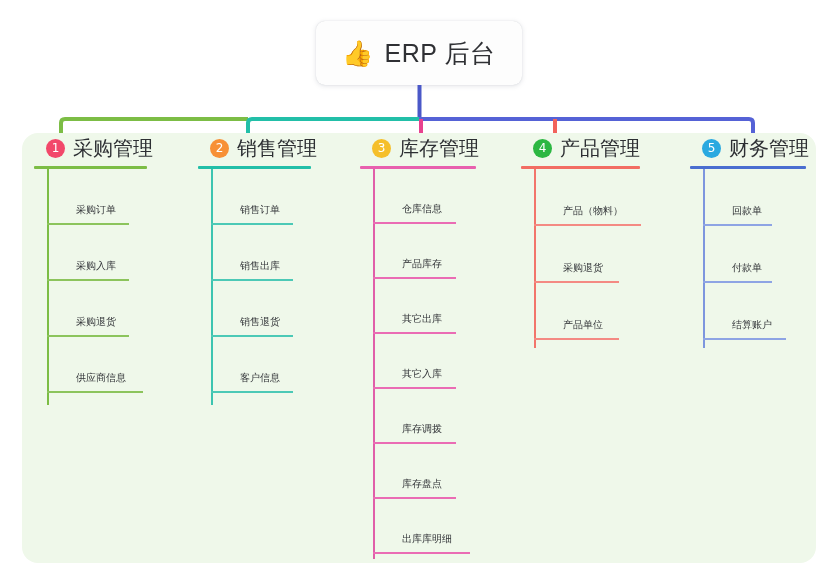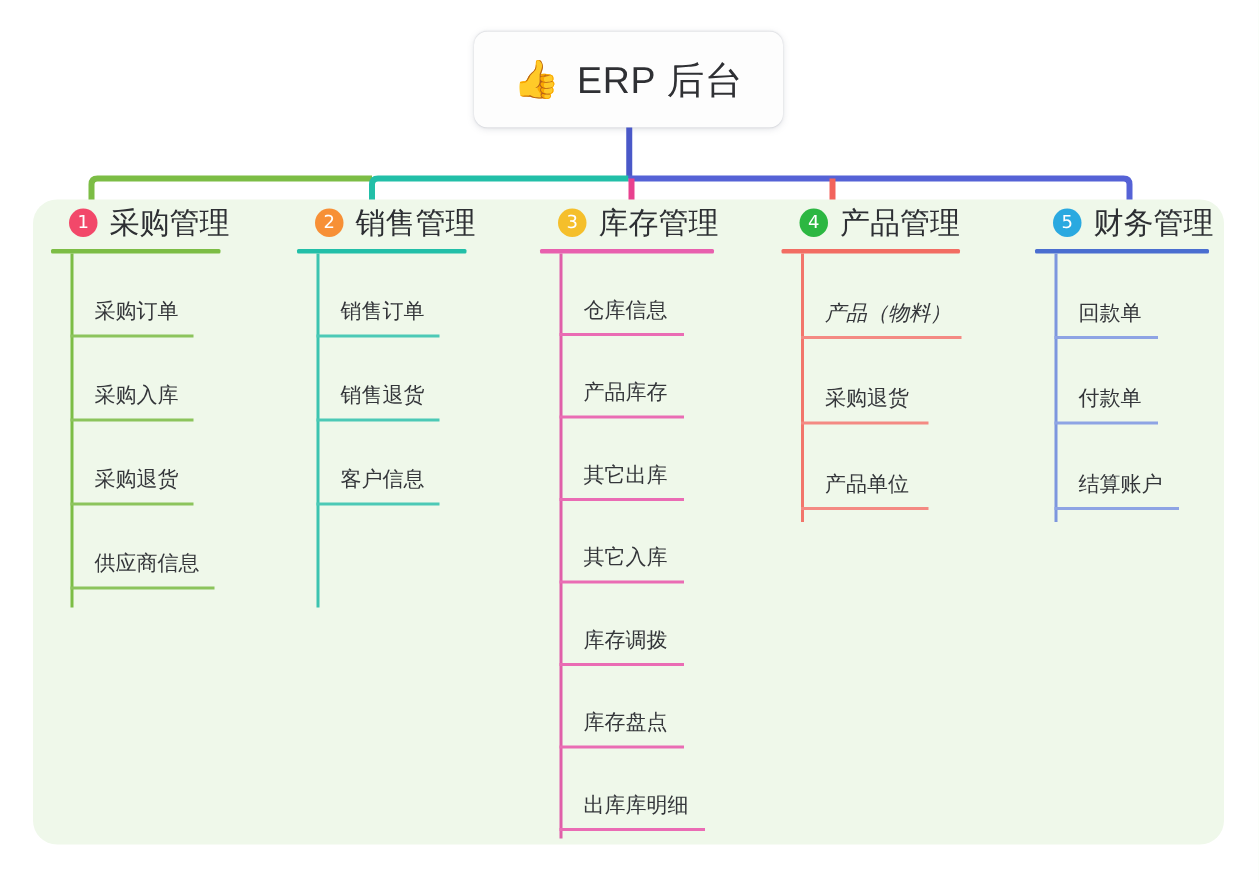--- a/index.html
+++ b/index.html
@@ -127,23 +127,23 @@
     top: 0;
     width: 2px;
   }
   .leaf {
     position: relative;
     height: 55px;
     box-sizing: border-box;
   }
   .leaf-text {
     position: absolute;
-    left: 29px;
+    left: 42px;
     bottom: 8px;
-    font-size: 14px;
+    font-size: 10px;
     color: #34363a;
     white-space: nowrap;
   }
   .leaf-rule {
     position: absolute;
     left: 13px;
     bottom: 0;
     height: 1.6px;
   }
 </style>
@@ -211,20 +211,24 @@
         <span class="col-title">销售管理</span>
       </div>
       <div class="head-rule" style="background:#22bfa8; width:113px;"></div>
       <div class="col-body" style="height:236px;">
         <div class="spine" style="background:#3cc4b0; height:236px;"></div>
         <div class="leaf" style="height:56px;">
           <span class="leaf-text">销售订单</span>
           <div class="leaf-rule" style="background:#4cc9b6; width:82px;"></div>
         </div>
         <div class="leaf" style="height:56px;">
+          <span class="leaf-text">销售出库</span>
+          <div class="leaf-rule" style="background:#4cc9b6; width:82px;"></div>
+        </div>
+        <div class="leaf" style="height:56px;">
           <span class="leaf-text">销售退货</span>
           <div class="leaf-rule" style="background:#4cc9b6; width:82px;"></div>
         </div>
         <div class="leaf" style="height:56px;">
           <span class="leaf-text">客户信息</span>
           <div class="leaf-rule" style="background:#4cc9b6; width:82px;"></div>
         </div>
       </div>
     </div>
 
@@ -268,21 +272,21 @@
     </div>
 
     <div class="column" style="left:521px; width:175px;">
       <div class="col-head">
         <span class="badge" style="background:#2cb742;">4</span>
         <span class="col-title">产品管理</span>
       </div>
       <div class="head-rule" style="background:#f26d63; width:119px;"></div>
       <div class="col-body" style="height:179px;">
         <div class="spine" style="background:#f2756b; height:179px;"></div>
-        <div class="leaf" style="height:57px;font-style:italic;">
+        <div class="leaf" style="height:57px;">
           <span class="leaf-text">产品（物料）</span>
           <div class="leaf-rule" style="background:#f48a83; width:107px;"></div>
         </div>
         <div class="leaf" style="height:57px;">
           <span class="leaf-text">采购退货</span>
           <div class="leaf-rule" style="background:#f48a83; width:85px;"></div>
         </div>
         <div class="leaf" style="height:57px;">
           <span class="leaf-text">产品单位</span>
           <div class="leaf-rule" style="background:#f48a83; width:85px;"></div>

